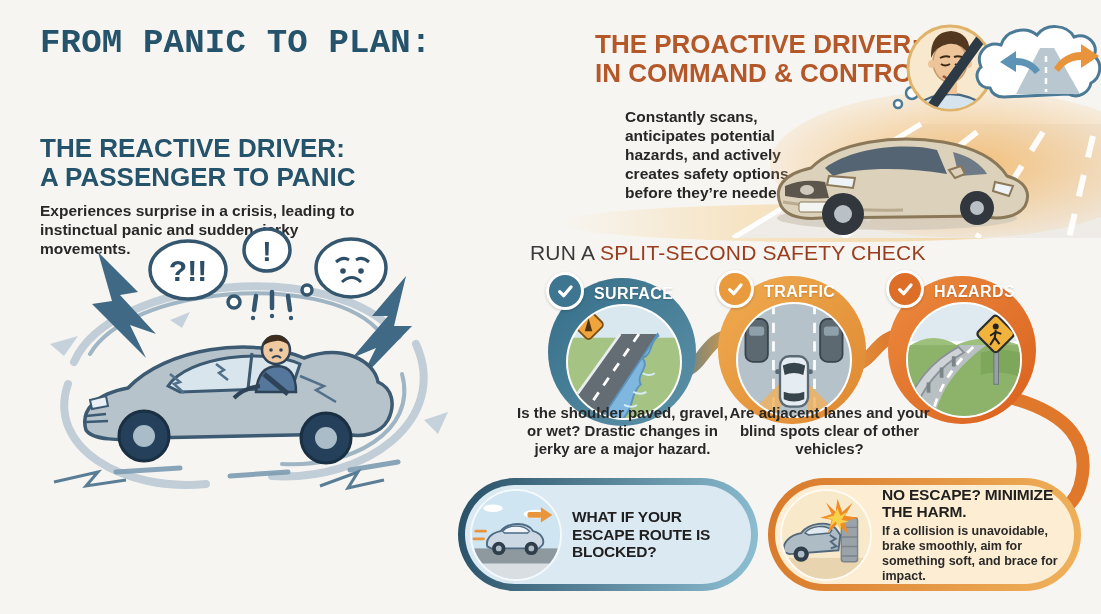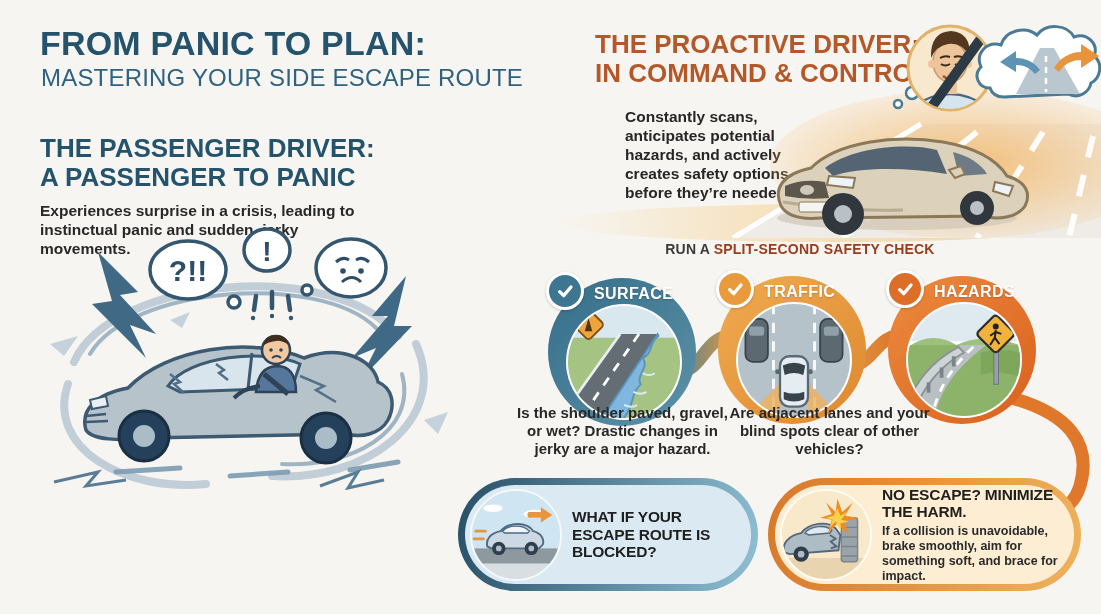--- a/index.html
+++ b/index.html
@@ -2,27 +2,27 @@
 <html><head>
 <meta charset="utf-8">
 <style>
   html,body{margin:0;padding:0;background:#ddd;}
   .canvas{position:relative;width:1101px;height:614px;background:#f7f5f1;overflow:hidden;
           font-family:"Liberation Sans",sans-serif;}
   .abs{position:absolute;}
   svg text{font-family:"Liberation Sans",sans-serif;}
 
   
-  .main-title{left:40px;top:26px;font-size:34px;font-weight:800;color:#24536b;letter-spacing:.2px;line-height:1.02;}
+  .main-title{left:40px;top:26px;font-size:34px;font-weight:800;color:#24536b;letter-spacing:.2px;line-height:1.02;font-family:Liberation Mono, monospace;}
   .main-subtitle{left:41px;top:64px;font-size:24px;font-weight:400;color:#2e627e;letter-spacing:.2px;}
   .reactive-heading{left:40px;top:134px;font-size:26px;font-weight:800;color:#24536b;line-height:1.1;}
   .reactive-desc{left:40px;top:194px;width:320px;font-size:15.5px;font-weight:700;color:#282828;line-height:1.22;margin-top:8px;}
   .proactive-heading{left:595px;top:30px;font-size:26px;font-weight:800;color:#b4582a;line-height:1.1;}
   .proactive-desc{left:625px;top:108px;width:178px;font-size:15.5px;font-weight:700;color:#262626;line-height:1.22;}
-  .safety-heading{left:530px;top:241px;width:540px;text-align:center;font-size:14px;font-weight:700;letter-spacing:.2px;}
+  .safety-heading{left:530px;top:241px;width:540px;text-align:left;font-size:21px;font-weight:400;letter-spacing:.2px;}
   .safety-heading .pref{color:#3a3a3a;}
   .safety-heading .emph{color:#993d1f;}
 
   
   .check-circle{width:148px;height:148px;border-radius:50%;z-index:2;text-align:right;}
   .check-circle.s{background:linear-gradient(135deg,#356d89,#5d93a8);}
   .check-circle.t{background:linear-gradient(135deg,#f0ab50,#de8830);}
   .check-circle.h{background:linear-gradient(135deg,#ec8b3e,#d9601e);}
   .check-inner{position:absolute;left:18px;top:26px;width:112px;height:112px;border-radius:50%;
                overflow:hidden;border:2.5px solid rgba(255,255,255,.85);background:#fff;}
@@ -71,24 +71,23 @@
         <stop offset="0" stop-color="#e09b43"></stop>
           <stop offset="1" stop-color="#dd6e28"></stop>
       </linearGradient>
     </defs>
     <path d="M668,368 C706,382 696,336 738,334" fill="none" stroke="url(#g1)" stroke-width="13" stroke-linecap="round"></path>
     <path d="M838,362 C876,376 868,334 908,334" fill="none" stroke="url(#g2)" stroke-width="13" stroke-linecap="round"></path>
     <path d="M1004,396 C1070,412 1092,444 1080,486 C1072,512 1048,520 1020,514" fill="none" stroke="#e0782c" stroke-width="13" stroke-linecap="round"></path>
   </svg>
 
   <div class="abs main-title">FROM PANIC TO PLAN:</div>
-  <div class="abs main-subtitle">MASTERING YOUR SIDE ESCAPE ROUTE</div>
 
   <div class="abs reactive-heading">
-    <span style="display:block">THE PASSENGER DRIVER:</span>
+    <span style="display:block">THE REACTIVE DRIVER:</span>
     <span style="display:block">A PASSENGER TO PANIC</span>
   </div>
   <div class="abs reactive-desc">Experiences surprise in a crisis, leading to instinctual panic and sudden, jerky movements.</div>
 
   <div class="abs illo" style="left:20px;top:224px;width:440px;height:280px;">
     <svg viewBox="0 0 440 280" width="440" height="280">
       <g fill="none" stroke="#bccad6" stroke-width="8" opacity=".9" stroke-linecap="round">
         <path d="M54,138 C92,52 318,34 378,112"></path>
         <path d="M396,120 C430,196 346,258 252,252"></path>
         <path d="M48,160 C26,224 104,268 186,260"></path>

